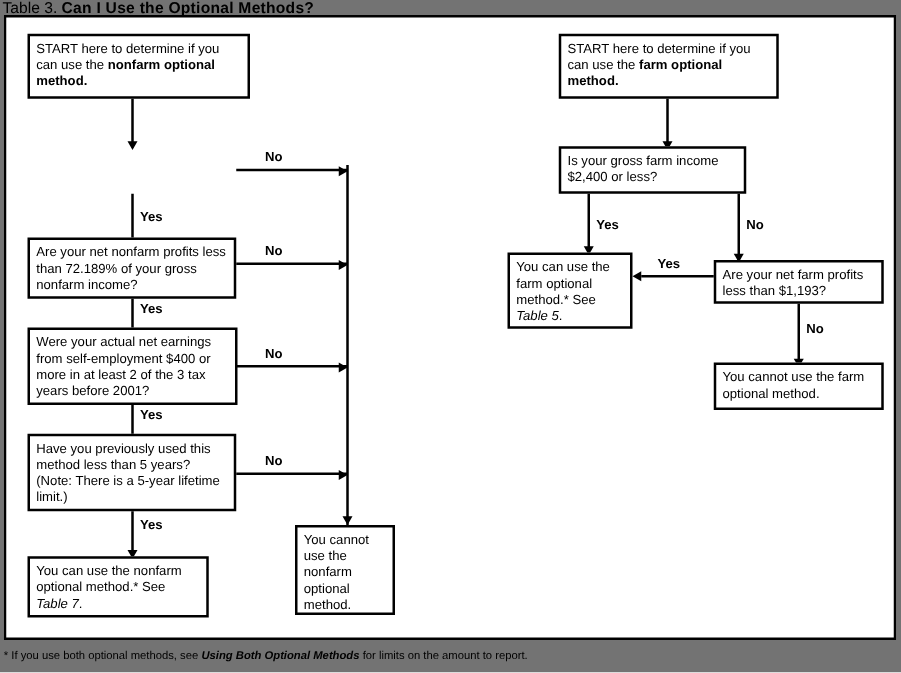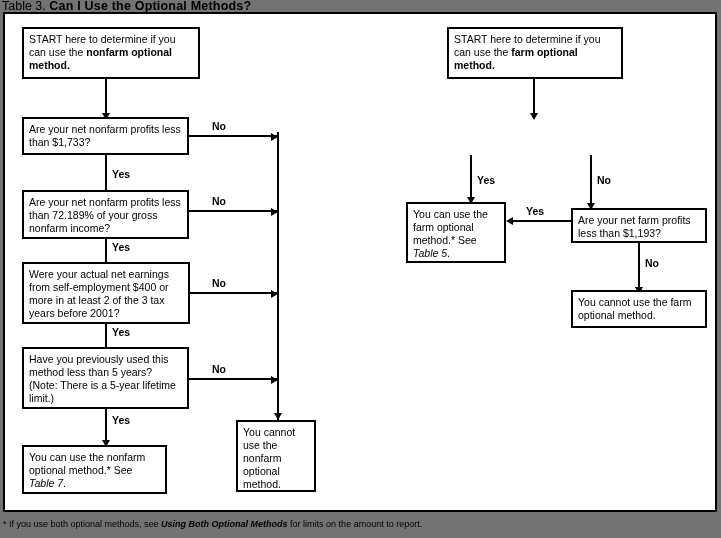--- a/index.html
+++ b/index.html
@@ -131,23 +131,20 @@
 
   <div id="frame">
 
     <div class="fbox" style="left:17px; top:13px; width:178px; height:52px;">
       <span>START here to determine if you can use the </span><span class="b">nonfarm optional method.</span>
     </div>
 
     <div class="vline" style="left:100px; top:65px; height:39px;"></div>
     <div class="arrow-down" style="left:96.5px; top:99px;"></div>
 
-    <div class="fbox" style="left:17px; top:103px; width:167px; height:38px;">
-      <span>Are your net nonfarm profits less than $1,733?</span>
-    </div>
 
     <div class="hline" style="left:184px; top:121px; width:89px;"></div>
     <div class="arrow-right" style="left:266px; top:118.5px;"></div>
     <div class="blabel" style="left:207px; top:106px;">No</div>
 
     <div class="vline" style="left:100px; top:141px; height:45px;"></div>
     <div class="arrow-down" style="left:96.5px; top:181px;"></div>
     <div class="blabel" style="left:107px; top:154px;">Yes</div>
 
     <div class="fbox" style="left:17px; top:176px; width:167px; height:49px;">
@@ -191,20 +188,23 @@
       <span>START here to determine if you can use the </span><span class="b">farm optional method.</span>
     </div>
 
     <div class="fbox" style="left:231px; top:406px; width:80px; height:72px;">
       <span>You cannot use the nonfarm optional method.</span>
     </div>
 
     <div class="vline" style="left:528px; top:65px; height:39px;"></div>
     <div class="arrow-down" style="left:524.5px; top:99px;"></div>
 
+    <div class="fbox" style="left:442px; top:103px; width:150px; height:38px;">
+      <span>Is your gross farm income $2,400 or less?</span>
+    </div>
 
     <div class="vline" style="left:465px; top:141px; height:47px;"></div>
     <div class="arrow-down" style="left:461.5px; top:183px;"></div>
     <div class="blabel" style="left:472px; top:160px;">Yes</div>
 
     <div class="vline" style="left:585px; top:141px; height:53px;"></div>
     <div class="arrow-down" style="left:581.5px; top:189px;"></div>
     <div class="blabel" style="left:592px; top:160px;">No</div>
 
     <div class="fbox" style="left:401px; top:188px; width:100px; height:61px;">

